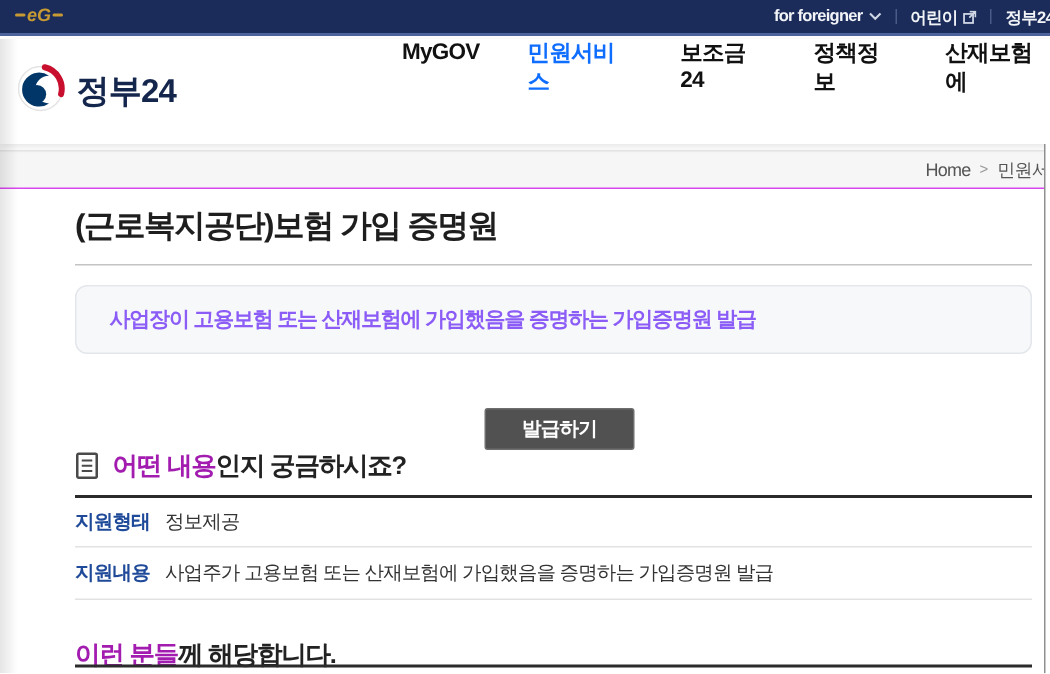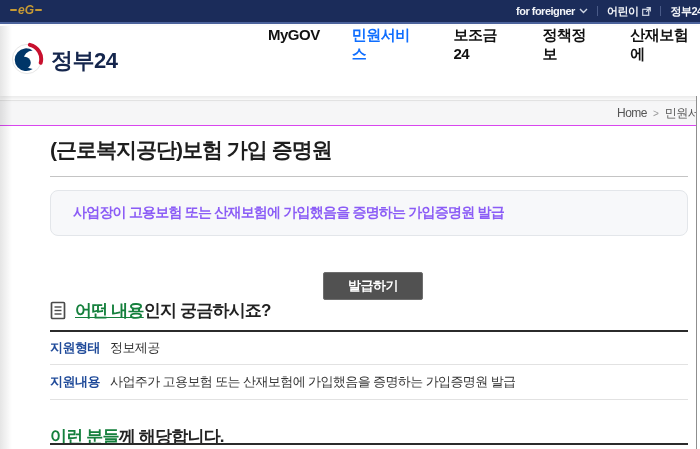--- a/index.html
+++ b/index.html
@@ -53,21 +53,21 @@
 
   .issue-btn { position:absolute; left:323px; top:253px; width:100px; height:28px;
     background:#515151; color:#fff; font-size:13px; font-weight:bold;
     border:1px solid #6e6e6e; border-radius:2px; cursor:pointer; letter-spacing:-0.5px;
     font-family:"Liberation Sans", sans-serif;margin-top:19px; }
 
   .section-head { position:absolute; left:50px; display:flex; align-items:center; gap:9px; height:24px; }
   .section-head.sec1 { top:298px; }
   .section-head.sec2 { top:416px;flex-direction:column; }
   .section-title { font-size:17px; font-weight:bold; color:#222; letter-spacing:-0.8px; }
-  .section-title .hl { color:#15803d; font-style:normal;text-decoration:underline; }
+  .section-title .hl { color:#a21caf; font-style:normal; }
   .rule-dark { position:absolute; left:50px; width:638px; height:2px; background:#2b2b2b; }
   .rule1 { top:330px; } .rule2 { top:443px; }
 
   .info-row { position:absolute; left:50px; width:638px; border-bottom:1px solid #e2e2e2; }
   .info-row.r1 { top:332px; height:33px; }
   .info-row.r2 { top:365px; height:35px; }
   .info-label { position:absolute; left:0; top:50%; transform:translateY(-50%);
     font-size:13px; font-weight:bold; color:#1f4a99; letter-spacing:-0.5px; }
   .info-value { position:absolute; left:60px; top:50%; transform:translateY(-50%);
     font-size:13px; color:#333; letter-spacing:-0.6px; white-space:nowrap; }

